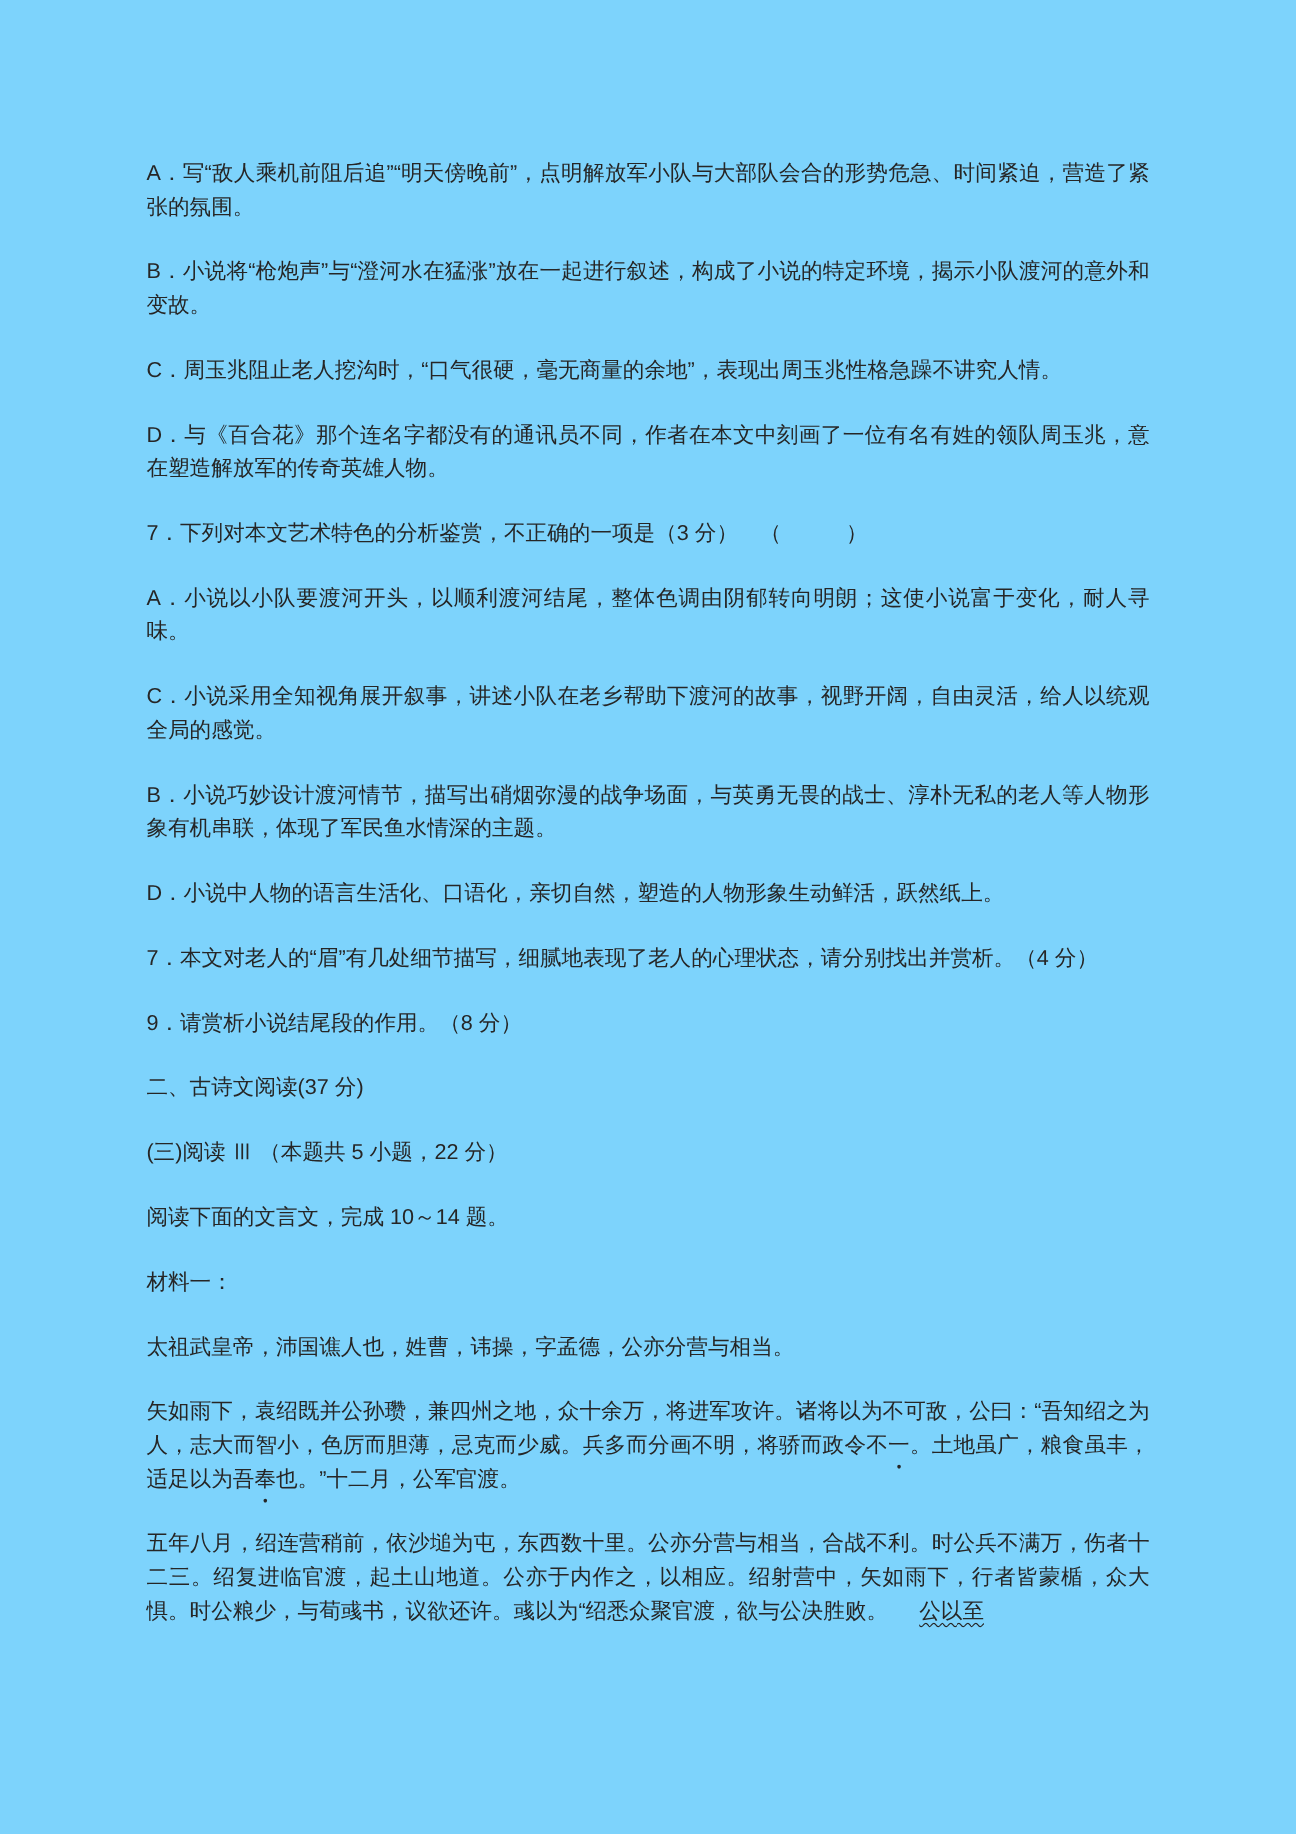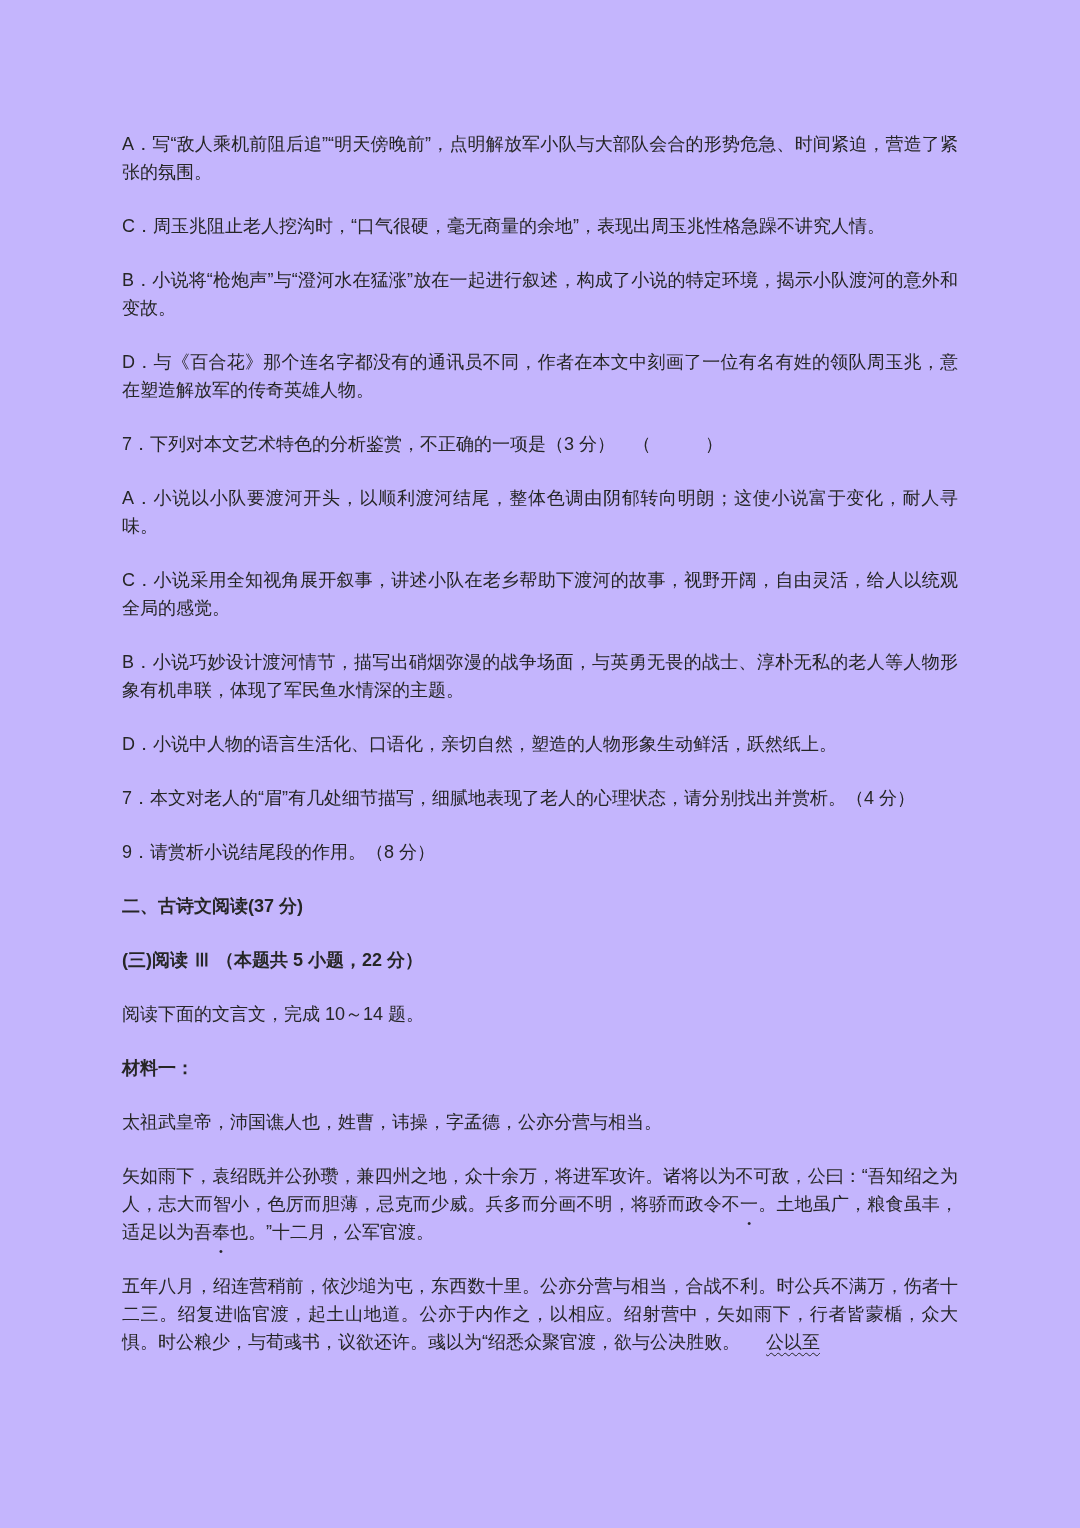--- a/index.html
+++ b/index.html
@@ -2,31 +2,31 @@
 <html lang="zh"><head>
 <meta charset="utf-8">
 <style>
   html,body { margin:0; padding:0; background:#ffffff; }
   .page {
     position: relative;
     width: 1080px;
     height: 1528px;
     box-sizing: border-box;
     padding: 130px 122px 0 122px;
-    background: #c4b5fd;
+    background: #7dd3fc;
     font-family: "Liberation Sans", sans-serif;
     font-size: 18px;
     line-height: 28px;
     color: #262626;
     text-align: justify;
     overflow: hidden;
   }
   .page p { margin: 0 0 26px 0; }
   .option { margin-left: 28px; }
-  .heading { font-weight: bold; }
+  .heading { font-weight: normal; }
   .em-dot { position: relative; }
   .em-dot::after {
     content: "\2022";
     position: absolute;
     left: 0; right: 0;
     bottom: -15px;
     text-align: center;
     font-size: 11px;
     line-height: 11px;
     color: #262626;
@@ -38,22 +38,22 @@
     text-underline-offset: 4px;
     margin-left: 26px;
   }
 </style>
 </head>
 <body>
 
 <div class="page">
 
   <p class="option">A．写“敌人乘机前阻后追”“明天傍晚前”，点明解放军小队与大部队会合的形势危急、时间紧迫，营造了紧张的氛围。</p>
+  <p class="option">B．小说将“枪炮声”与“澄河水在猛涨”放在一起进行叙述，构成了小说的特定环境，揭示小队渡河的意外和变故。</p>
   <p class="option">C．周玉兆阻止老人挖沟时，“口气很硬，毫无商量的余地”，表现出周玉兆性格急躁不讲究人情。</p>
-  <p class="option">B．小说将“枪炮声”与“澄河水在猛涨”放在一起进行叙述，构成了小说的特定环境，揭示小队渡河的意外和变故。</p>
   <p class="option">D．与《百合花》那个连名字都没有的通讯员不同，作者在本文中刻画了一位有名有姓的领队周玉兆，意在塑造解放军的传奇英雄人物。</p>
 
   <p>7．下列对本文艺术特色的分析鉴赏，不正确的一项是（3 分）　（　　　）</p>
 
   <p class="option">A．小说以小队要渡河开头，以顺利渡河结尾，整体色调由阴郁转向明朗；这使小说富于变化，耐人寻味。</p>
   <p class="option">C．小说采用全知视角展开叙事，讲述小队在老乡帮助下渡河的故事，视野开阔，自由灵活，给人以统观全局的感觉。</p>
   <p class="option">B．小说巧妙设计渡河情节，描写出硝烟弥漫的战争场面，与英勇无畏的战士、淳朴无私的老人等人物形象有机串联，体现了军民鱼水情深的主题。</p>
   <p class="option">D．小说中人物的语言生活化、口语化，亲切自然，塑造的人物形象生动鲜活，跃然纸上。</p>
 
   <p>7．本文对老人的“眉”有几处细节描写，细腻地表现了老人的心理状态，请分别找出并赏析。（4 分）</p>

